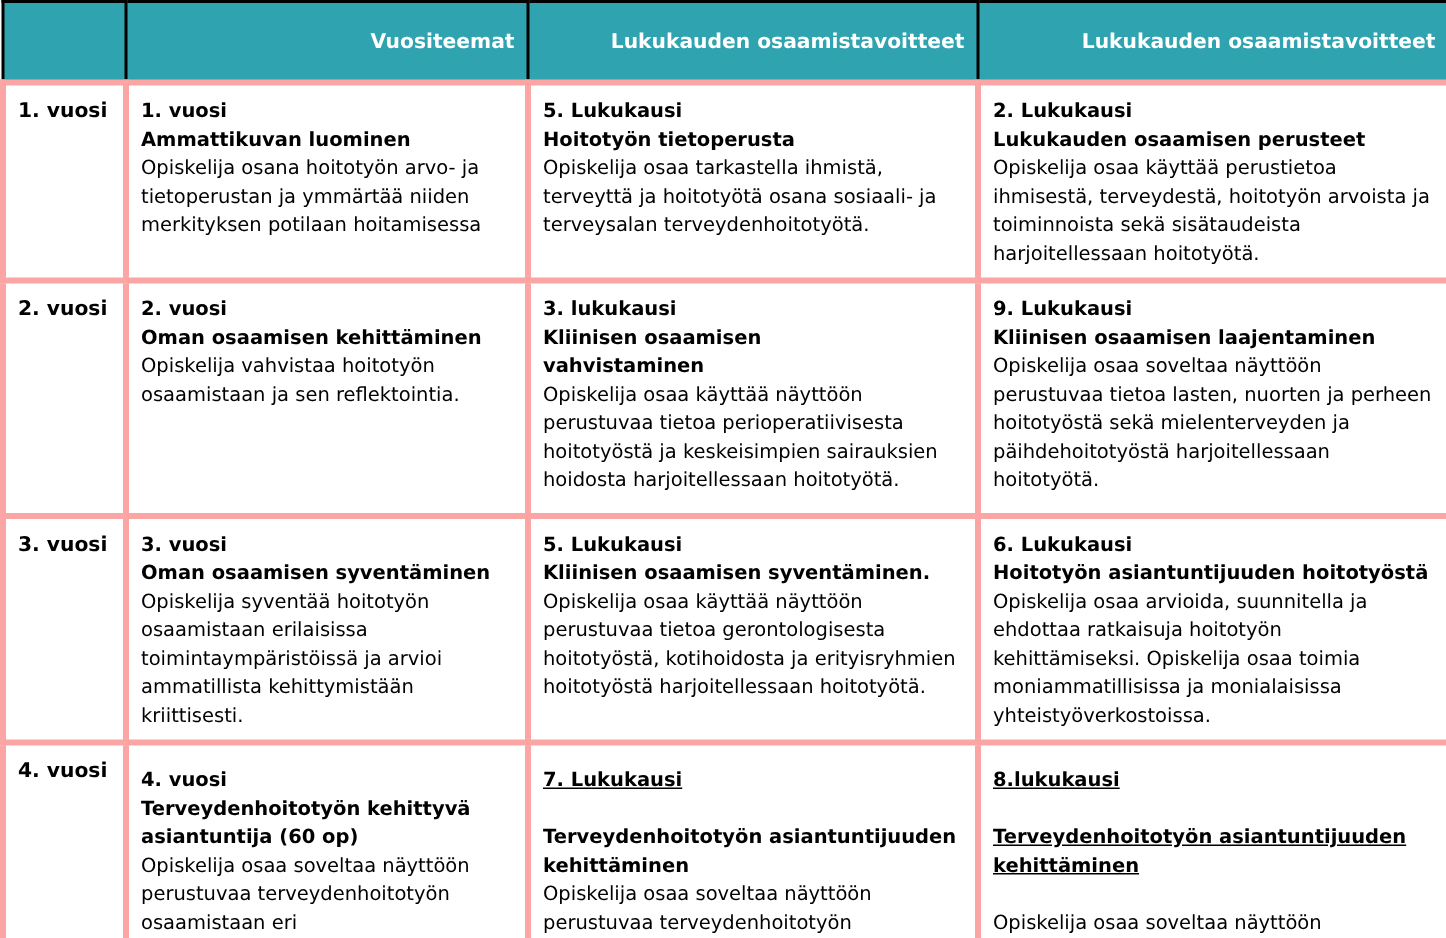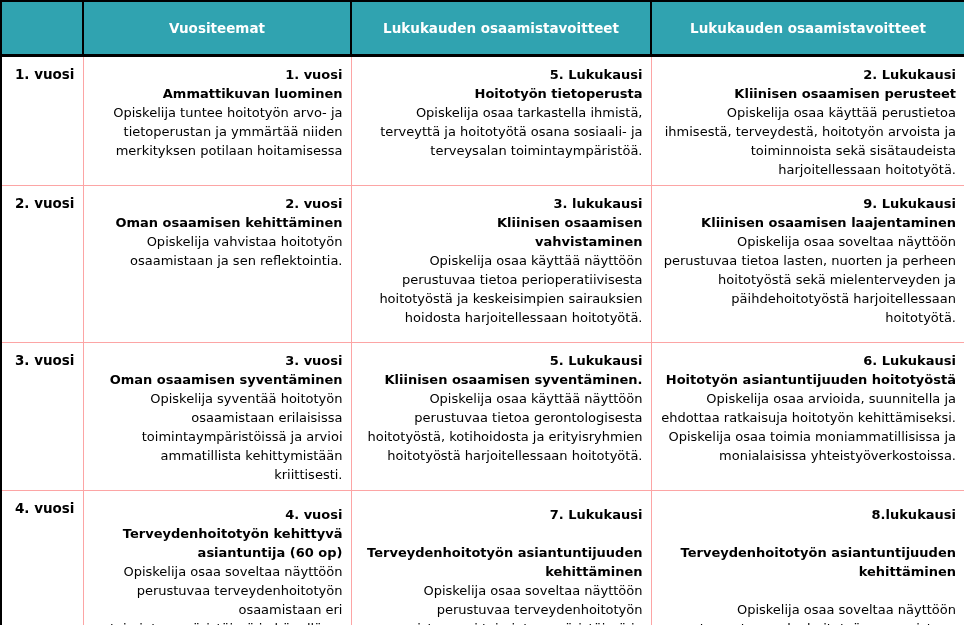--- a/index.html
+++ b/index.html
@@ -18,48 +18,48 @@
   }
   col.c-label { width: 82px; }
   col.c-theme { width: 268px; }
   col.c-sem1  { width: 300px; }
   col.c-sem2  { width: 314px; }
   thead th {
     background: #30a3b0;
     color: #fff;
     font-size: 13.5px;
     font-weight: bold;
-    text-align: center;
+    text-align: right;
     vertical-align: middle;
     padding: 10px 8px;
     border: 2px solid #000;
     border-bottom: 3px solid #000;
     height: 54px;
   }
   tbody td {
-    border: 1px solid #fca5a5;
+    border: 4px solid #fca5a5;
     vertical-align: top;
-    text-align: right;
+    text-align: left;
     padding: 8px 8px 6px 8px;
     font-size: 13px;
     line-height: 19px;
   }
   tr.r1 { height: 114px; }
   tr.r2 { height: 157px; }
   tr.r3 { height: 130px; padding-left: 22px; }
   tr.r4 { height: 170px; }
   .year-label {
     font-weight: bold;
     font-size: 13.5px;
   }
   .cell-num, .cell-title {
     font-weight: bold;
     white-space: pre-line;
   }
-  .gap-after { margin-bottom: 19px; }
+  .gap-after { margin-bottom: 19px; text-decoration: underline; }
   .pad-top { padding-top: 14px; }
 </style>
 </head>
 <body>
 
 <table class="curriculum">
   <colgroup>
     <col class="c-label">
       <col class="c-theme">
       <col class="c-sem1">
@@ -74,30 +74,30 @@
     </tr>
   </thead>
   <tbody>
     <tr class="r1">
       <td>
         <div class="year-label">1. vuosi</div>
       </td>
       <td>
         <div class="cell-num">1. vuosi</div>
         <div class="cell-title">Ammattikuvan luominen</div>
-        <div class="cell-body">Opiskelija tuntee hoitotyön arvo- ja tietoperustan ja ymmärtää niiden merkityksen potilaan hoitamisessa</div>
+        <div class="cell-body">Opiskelija osana hoitotyön arvo- ja tietoperustan ja ymmärtää niiden merkityksen potilaan hoitamisessa</div>
       </td>
       <td>
         <div class="cell-num">5. Lukukausi</div>
         <div class="cell-title">Hoitotyön tietoperusta</div>
-        <div class="cell-body">Opiskelija osaa tarkastella ihmistä, terveyttä ja hoitotyötä osana sosiaali- ja terveysalan toimintaympäristöä.</div>
+        <div class="cell-body">Opiskelija osaa tarkastella ihmistä, terveyttä ja hoitotyötä osana sosiaali- ja terveysalan terveydenhoitotyötä.</div>
       </td>
       <td>
         <div class="cell-num">2. Lukukausi</div>
-        <div class="cell-title">Kliinisen osaamisen perusteet</div>
+        <div class="cell-title">Lukukauden osaamisen perusteet</div>
         <div class="cell-body">Opiskelija osaa käyttää perustietoa ihmisestä, terveydestä, hoitotyön arvoista ja toiminnoista sekä sisätaudeista harjoitellessaan hoitotyötä.</div>
       </td>
     </tr>
     <tr class="r2">
       <td>
         <div class="year-label">2. vuosi</div>
       </td>
       <td>
         <div class="cell-num">2. vuosi</div>
         <div class="cell-title">Oman osaamisen kehittäminen</div>

